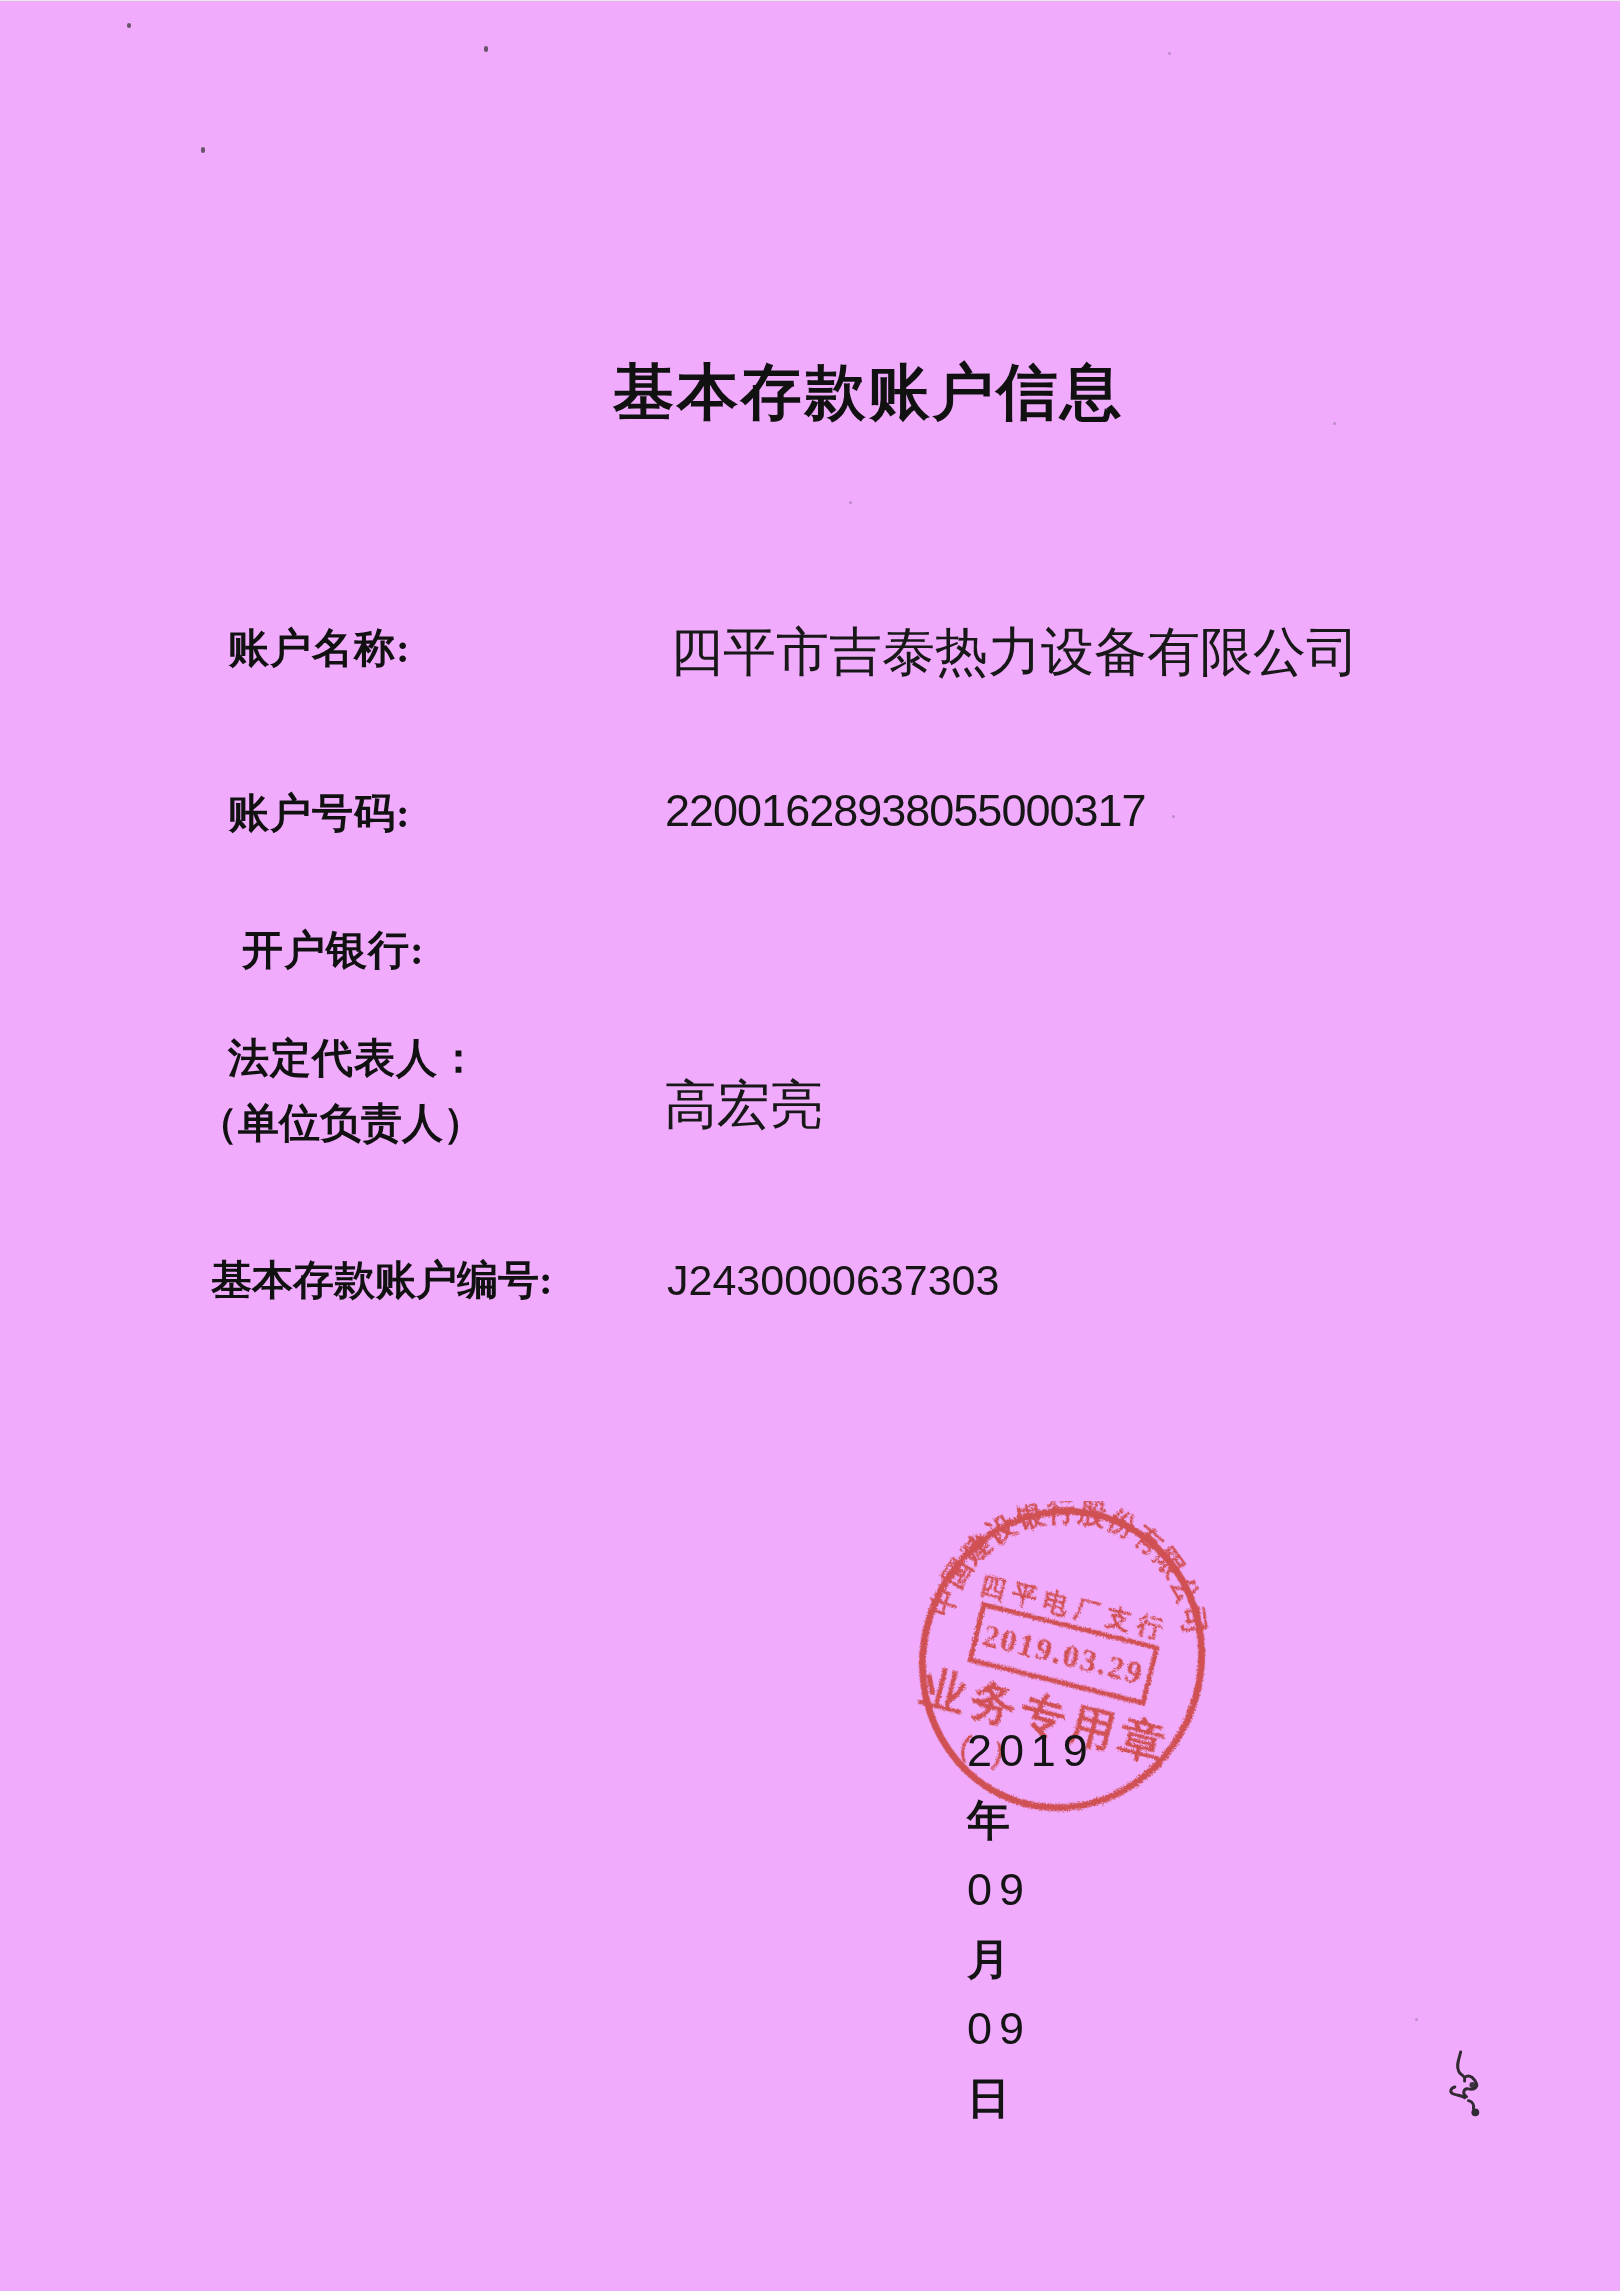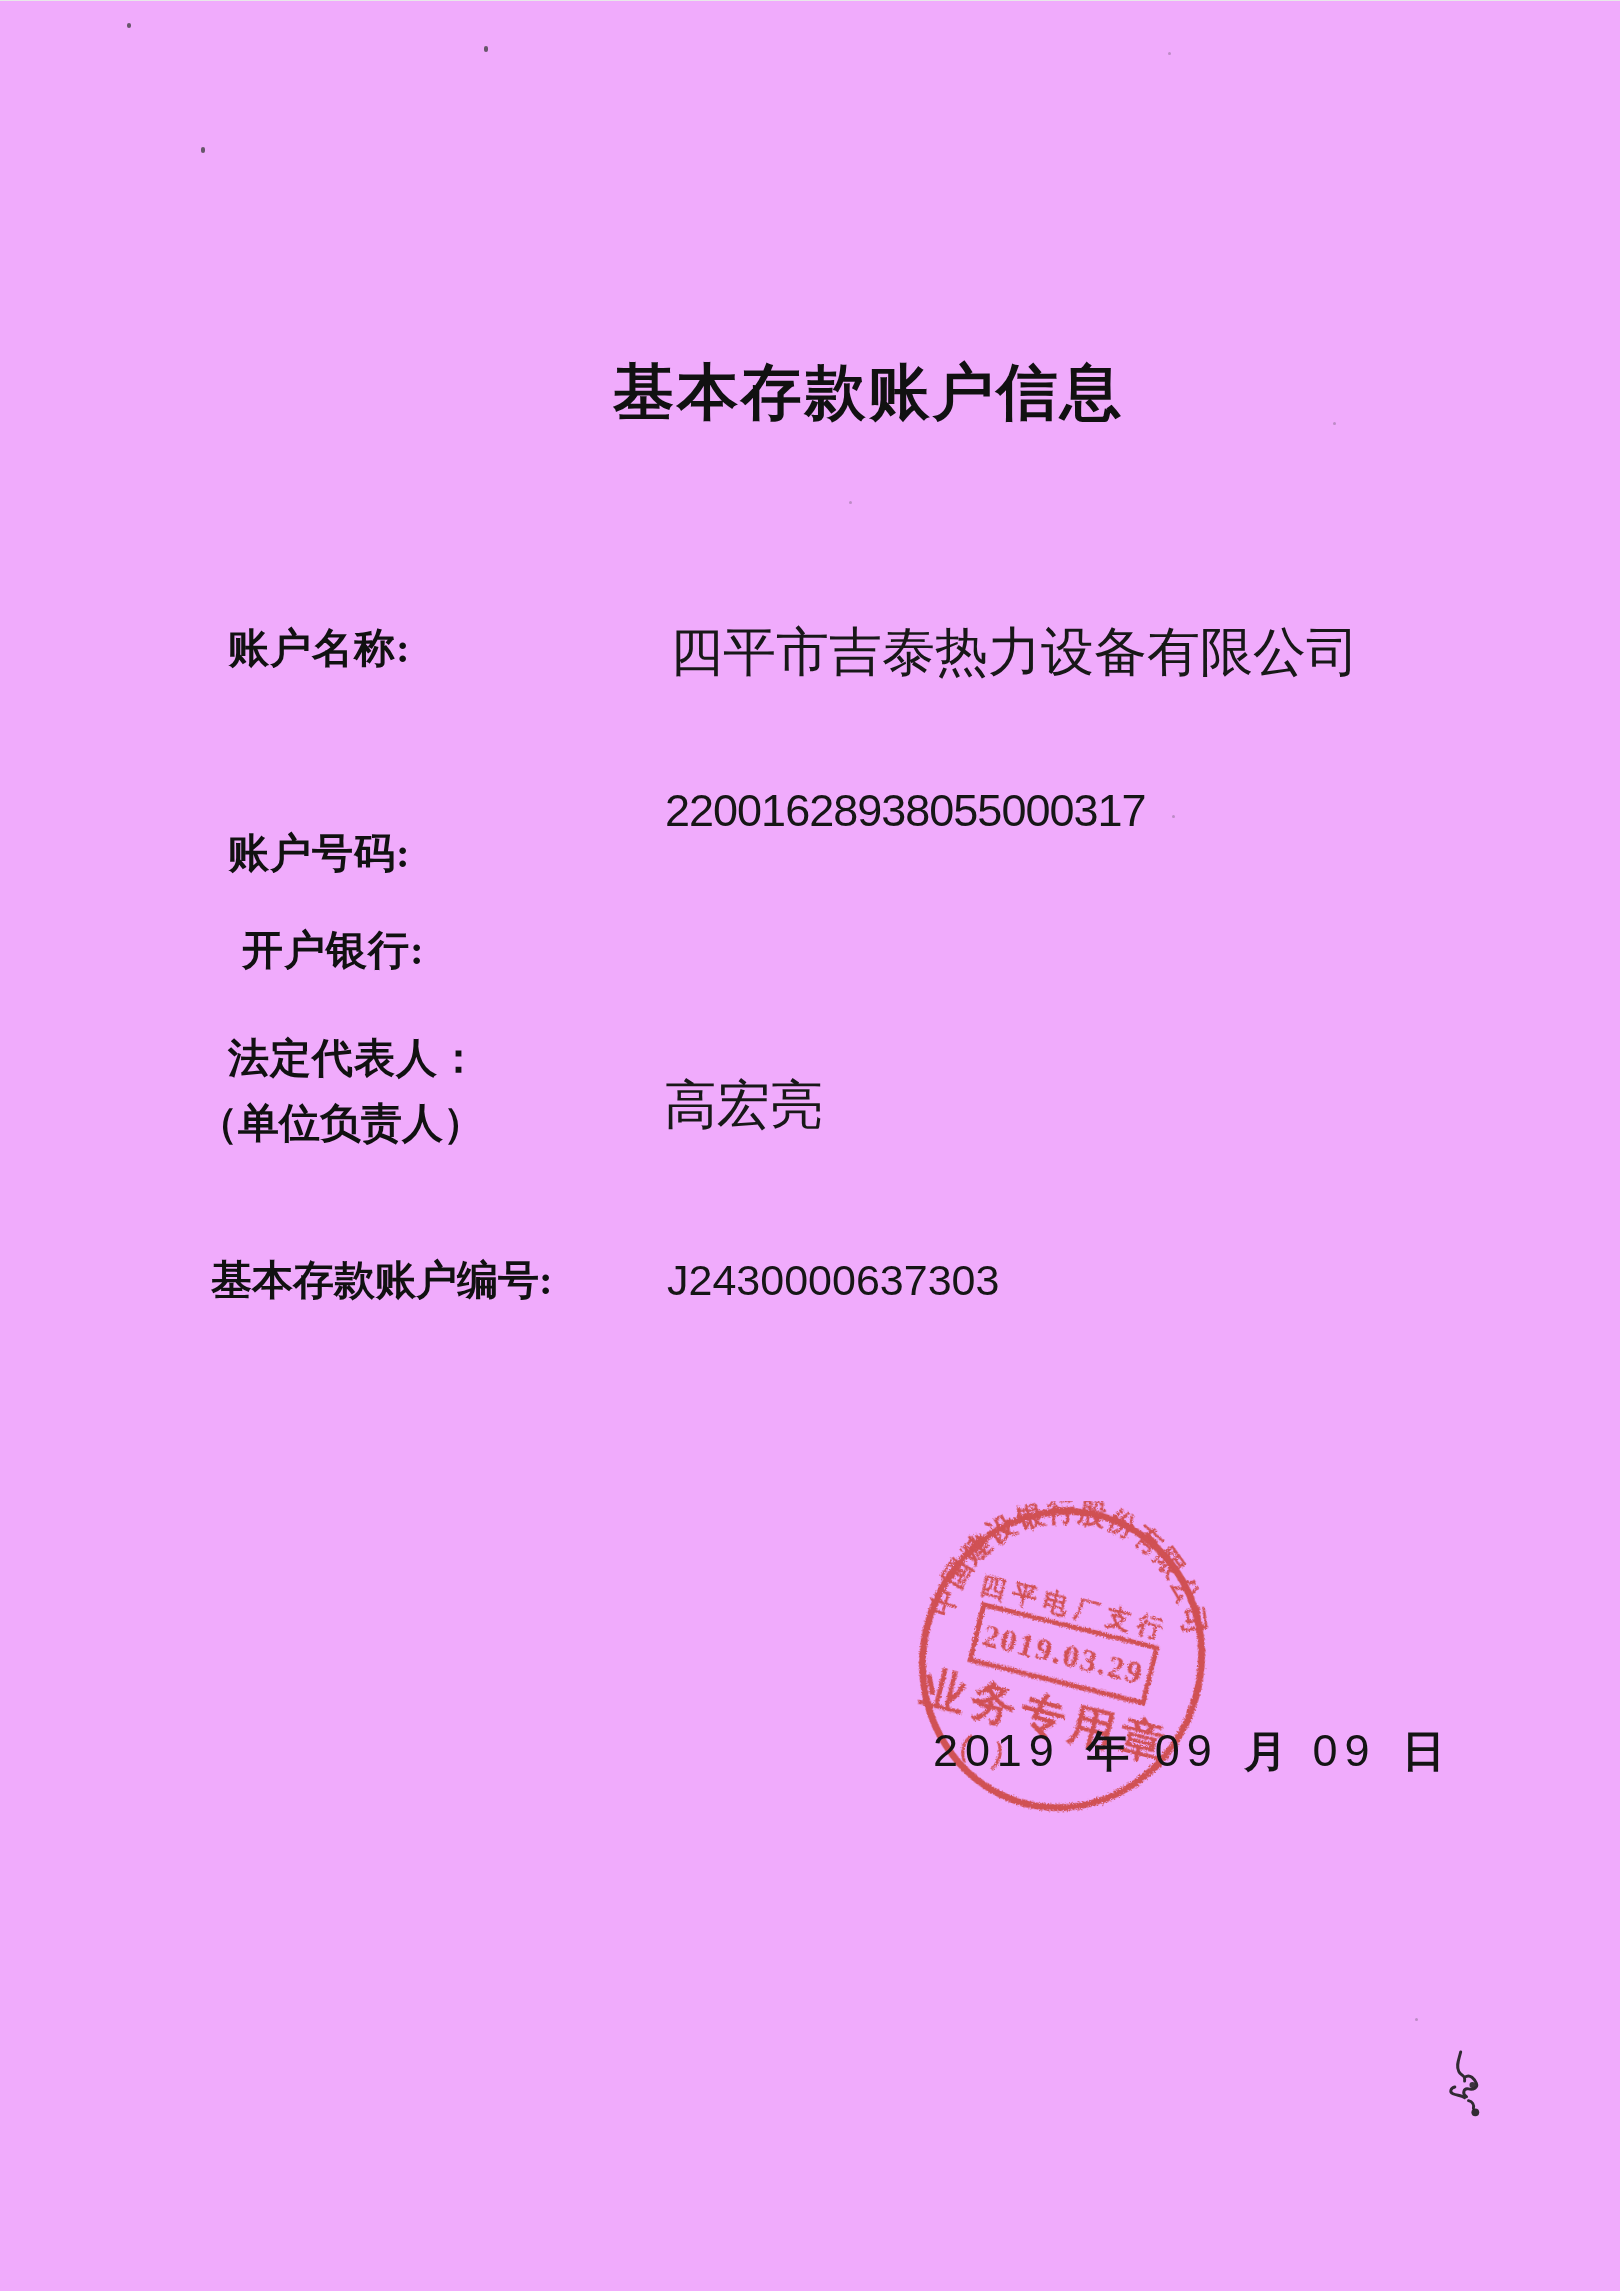--- a/index.html
+++ b/index.html
@@ -46,21 +46,21 @@
 </head>
 <body>
 
 <div class="page">
 
   <div class="abs doc-title" style="left:613px;top:361px;">基本存款账户信息</div>
 
   <div class="abs field-label" style="left:228px;top:627px;">账户名称:</div>
   <div class="abs field-value" style="left:670px;top:625px;">四平市吉泰热力设备有限公司</div>
 
-  <div class="abs field-label" style="left:228px;top:832px;text-align:center;">账户号码:</div>
+  <div class="abs field-label" style="left:228px;top:792px;text-align:center;">账户号码:</div>
   <div class="abs numeric" style="left:665px;top:787px;">22001628938055000317</div>
 
   <div class="abs field-label" style="left:242px;top:929px;">开户银行:</div>
 
   <div class="abs field-label" style="left:228px;top:1037px;">法定代表人：</div>
   <div class="abs field-label" style="left:197px;top:1102px;letter-spacing:0;">（单位负责人）</div>
   <div class="abs field-value" style="left:664px;top:1078px;">高宏亮</div>
 
   <div class="abs field-label" style="left:211px;top:1259px;letter-spacing:0;">基本存款账户编号:</div>
   <div class="abs numeric" style="left:667px;top:1258px;font-size:43px;letter-spacing:0;">J2430000637303</div>
@@ -79,21 +79,21 @@
         <textPath href="#arcPath" startOffset="3" textLength="356" lengthAdjust="spacingAndGlyphs">中国建设银行股份有限公司</textPath>
       </text>
       <text x="160" y="116" text-anchor="middle" font-size="26" font-weight="700" letter-spacing="7">四平电厂支行</text>
       <rect x="69" y="127" width="182" height="58" fill="none" stroke="#cc443c" stroke-width="5"></rect>
       <text x="160" y="168" text-anchor="middle" font-family="Liberation Sans, DejaVu Sans, sans-serif" font-size="33" font-weight="700" letter-spacing="2">2019.03.29</text>
       <text x="158" y="238" text-anchor="middle" font-size="46" font-weight="700" letter-spacing="6">业务专用章</text>
       <text x="112" y="282" text-anchor="middle" font-size="32" font-weight="700" letter-spacing="18">（）</text>
     </g>
   </svg>
 
-  <div class="abs date-line" style="left:933px;top:1727px;z-index:2;">
+  <div class="abs date-line" style="left:967px;top:1727px;z-index:2;flex-direction:column;">
     <span class="date-num">2019</span>
     <span class="date-unit">年</span>
     <span class="date-num">09</span>
     <span class="date-unit">月</span>
     <span class="date-num">09</span>
     <span class="date-unit">日</span>
   </div>
 
   <div class="speck" style="left:127px;top:21.6px;"></div>
   <div class="speck" style="left:484px;top:45px;"></div>

